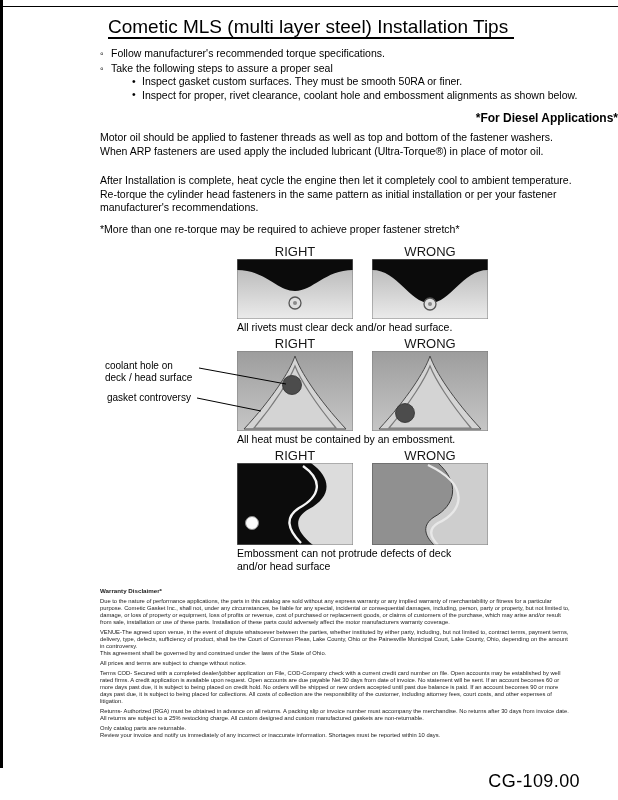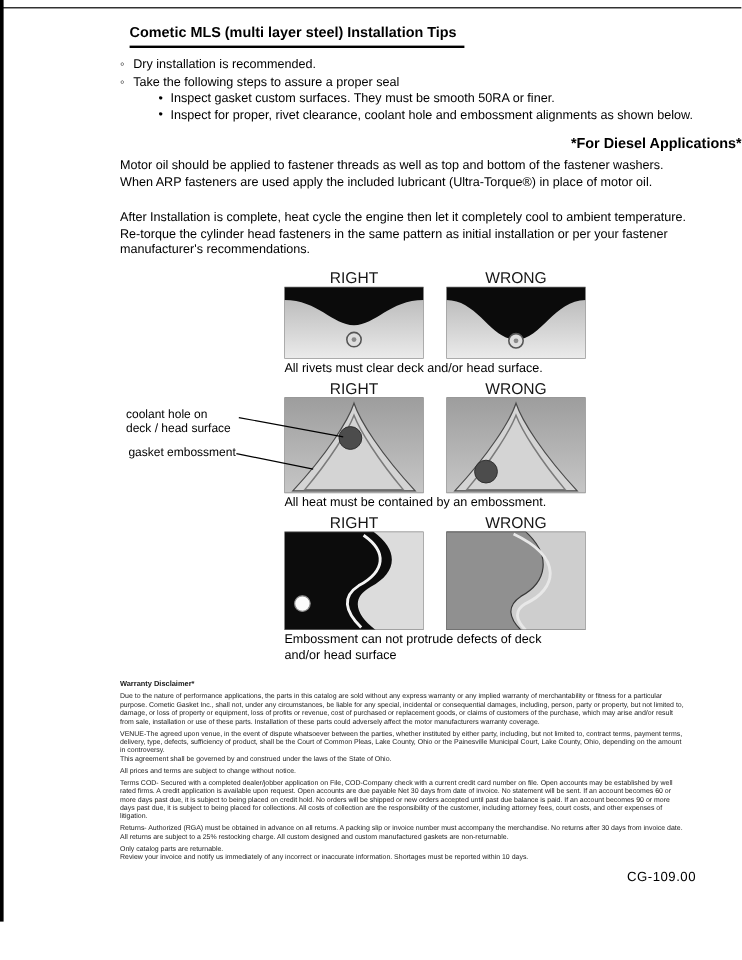--- a/index.html
+++ b/index.html
@@ -7,21 +7,21 @@
     width:618px; height:800px; position:relative; overflow:hidden;
     background:#ffffff; color:#000;
     font-family:"Liberation Sans", sans-serif;
   }
   .edge-left  { position:absolute; left:0; top:0; width:3px; height:768px; background:#000; }
   .edge-top   { position:absolute; left:0; top:6px; width:618px; height:1px; background:#000; }
   .content    { position:absolute; left:0; top:7px; width:618px; }
 
   .title-wrap { margin:11px 0 0 108px; }
   .page-title {
-    display:inline-block; margin:0; font-size:12px; font-weight:bold; line-height:17px;
+    display:inline-block; margin:0; font-size:19px; font-weight:normal; line-height:17px;
     border-bottom:2px solid #000; padding:0 6px 2px 0;
   }
 
   ul.tips { list-style:none; margin:7px 0 0 0; padding:0 0 0 100px; }
   ul.tips > li { font-size:10.5px; line-height:14.5px; position:relative; padding-left:11px; }
   ul.tips > li::before { content:"◦"; position:absolute; left:0; top:0; }
   ul.subtips { list-style:none; margin:0; padding:0 0 0 132px; }
   ul.subtips > li { font-size:10.5px; line-height:13.5px; position:relative; padding-left:10px; }
   ul.subtips > li::before { content:"•"; position:absolute; left:0; top:-0.5px; }
 
@@ -40,46 +40,47 @@
 
   .annot { position:absolute; font-size:10px; line-height:12px; white-space:pre-line; }
   .annot-coolant    { left:105px; top:116px; }
   .annot-embossment { left:107px; top:148px; }
   .leader-overlay { position:absolute; left:0; top:0; pointer-events:none; }
 
   .legal { margin:14px 0 0 100px; width:472px; color:#1a1a1a; }
   .legal p { margin:0 0 3px 0; font-size:5.8px; line-height:7px; white-space:pre-line; }
   .legal .legal-head { font-weight:bold; font-size:6.2px; margin-bottom:4px; }
 
-  .footer-code { position:absolute; top:725px; right:38px; font-size:11px; letter-spacing:0.4px;text-align:center; }
+  .footer-code { position:absolute; top:771px; right:38px; font-size:18px; letter-spacing:0.4px;text-align:center; }
 </style>
 </head>
 <body>
 
 <div class="edge-left"></div>
 <div class="edge-top"></div>
 
 <div class="content">
 
   <div class="title-wrap">
     <h1 class="page-title">Cometic MLS (multi layer steel) Installation Tips</h1>
   </div>
 
   <ul class="tips">
-    <li>Dry installation is recommended.</li>
+    <li>Follow manufacturer's recommended torque specifications.</li>
     <li>Take the following steps to assure a proper seal</li>
   </ul>
   <ul class="subtips">
     <li>Inspect gasket custom surfaces.  They must be smooth 50RA or finer.</li>
     <li>Inspect for proper, rivet clearance, coolant hole and embossment alignments as shown below.</li>
   </ul>
 
   <div class="diesel-head">*For Diesel Applications*</div>
   <p class="body-para">Motor oil should be applied to fastener threads as well as top and bottom of the fastener washers. When ARP fasteners are used apply the included lubricant (Ultra-Torque®) in place of motor oil.</p>
   <p class="body-para para2">After Installation is complete, heat cycle the engine then let it completely cool to ambient temperature. Re-torque the cylinder head fasteners in the same pattern as initial installation or per your fastener manufacturer's recommendations.</p>
+  <div class="note">*More than one re-torque may be required to achieve proper fastener stretch*</div>
 
   <div class="diagrams">
 
     <div class="diag-row">
       <div class="diag-col">
         <div class="diag-label">RIGHT</div>
         <svg class="diag-img" width="116" height="60" viewBox="0 0 116 60">
           <defs>
               <linearGradient id="g1" x1="0" y1="0" x2="0" y2="1">
             <stop offset="0" stop-color="#b3b3b3"></stop>
@@ -167,21 +168,21 @@
           <path d="M56,2 C98,22 92,48 66,60 C56,66 58,74 66,82" fill="none" stroke="#e8e8e8" stroke-width="2.4"></path>
           <rect width="116" height="82" fill="none" stroke="#7c7c7c" stroke-width="1"></rect>
         </svg>
       </div>
     </div>
     <div class="diag-caption">Embossment can not protrude defects of deck
 and/or head surface</div>
 
     <div class="annot annot-coolant">coolant hole on
 deck / head surface</div>
-    <div class="annot annot-embossment">gasket embossment</div>
+    <div class="annot annot-embossment">gasket controversy</div>
     <svg class="leader-overlay" width="618" height="340" viewBox="0 0 618 340">
       <line x1="199" y1="124" x2="286" y2="140" stroke="#000" stroke-width="1"></line>
       <line x1="197" y1="154" x2="261" y2="167" stroke="#000" stroke-width="1"></line>
     </svg>
 
   </div>
 
   <div class="legal">
     <p class="legal-head">Warranty Disclaimer*</p>
     <p>Due to the nature of performance applications, the parts in this catalog are sold without any express warranty or any implied warranty of merchantability or fitness for a particular purpose.  Cometic Gasket Inc., shall not, under any circumstances, be liable for any special, incidental or consequential damages, including, person, party or property, but not limited to, damage, or loss of property or equipment, loss of profits or revenue, cost of purchased or replacement goods, or claims of customers of the purchase, which may arise and/or result from sale, installation or use of these parts.  Installation of these parts could adversely affect the motor manufacturers warranty coverage.</p>

